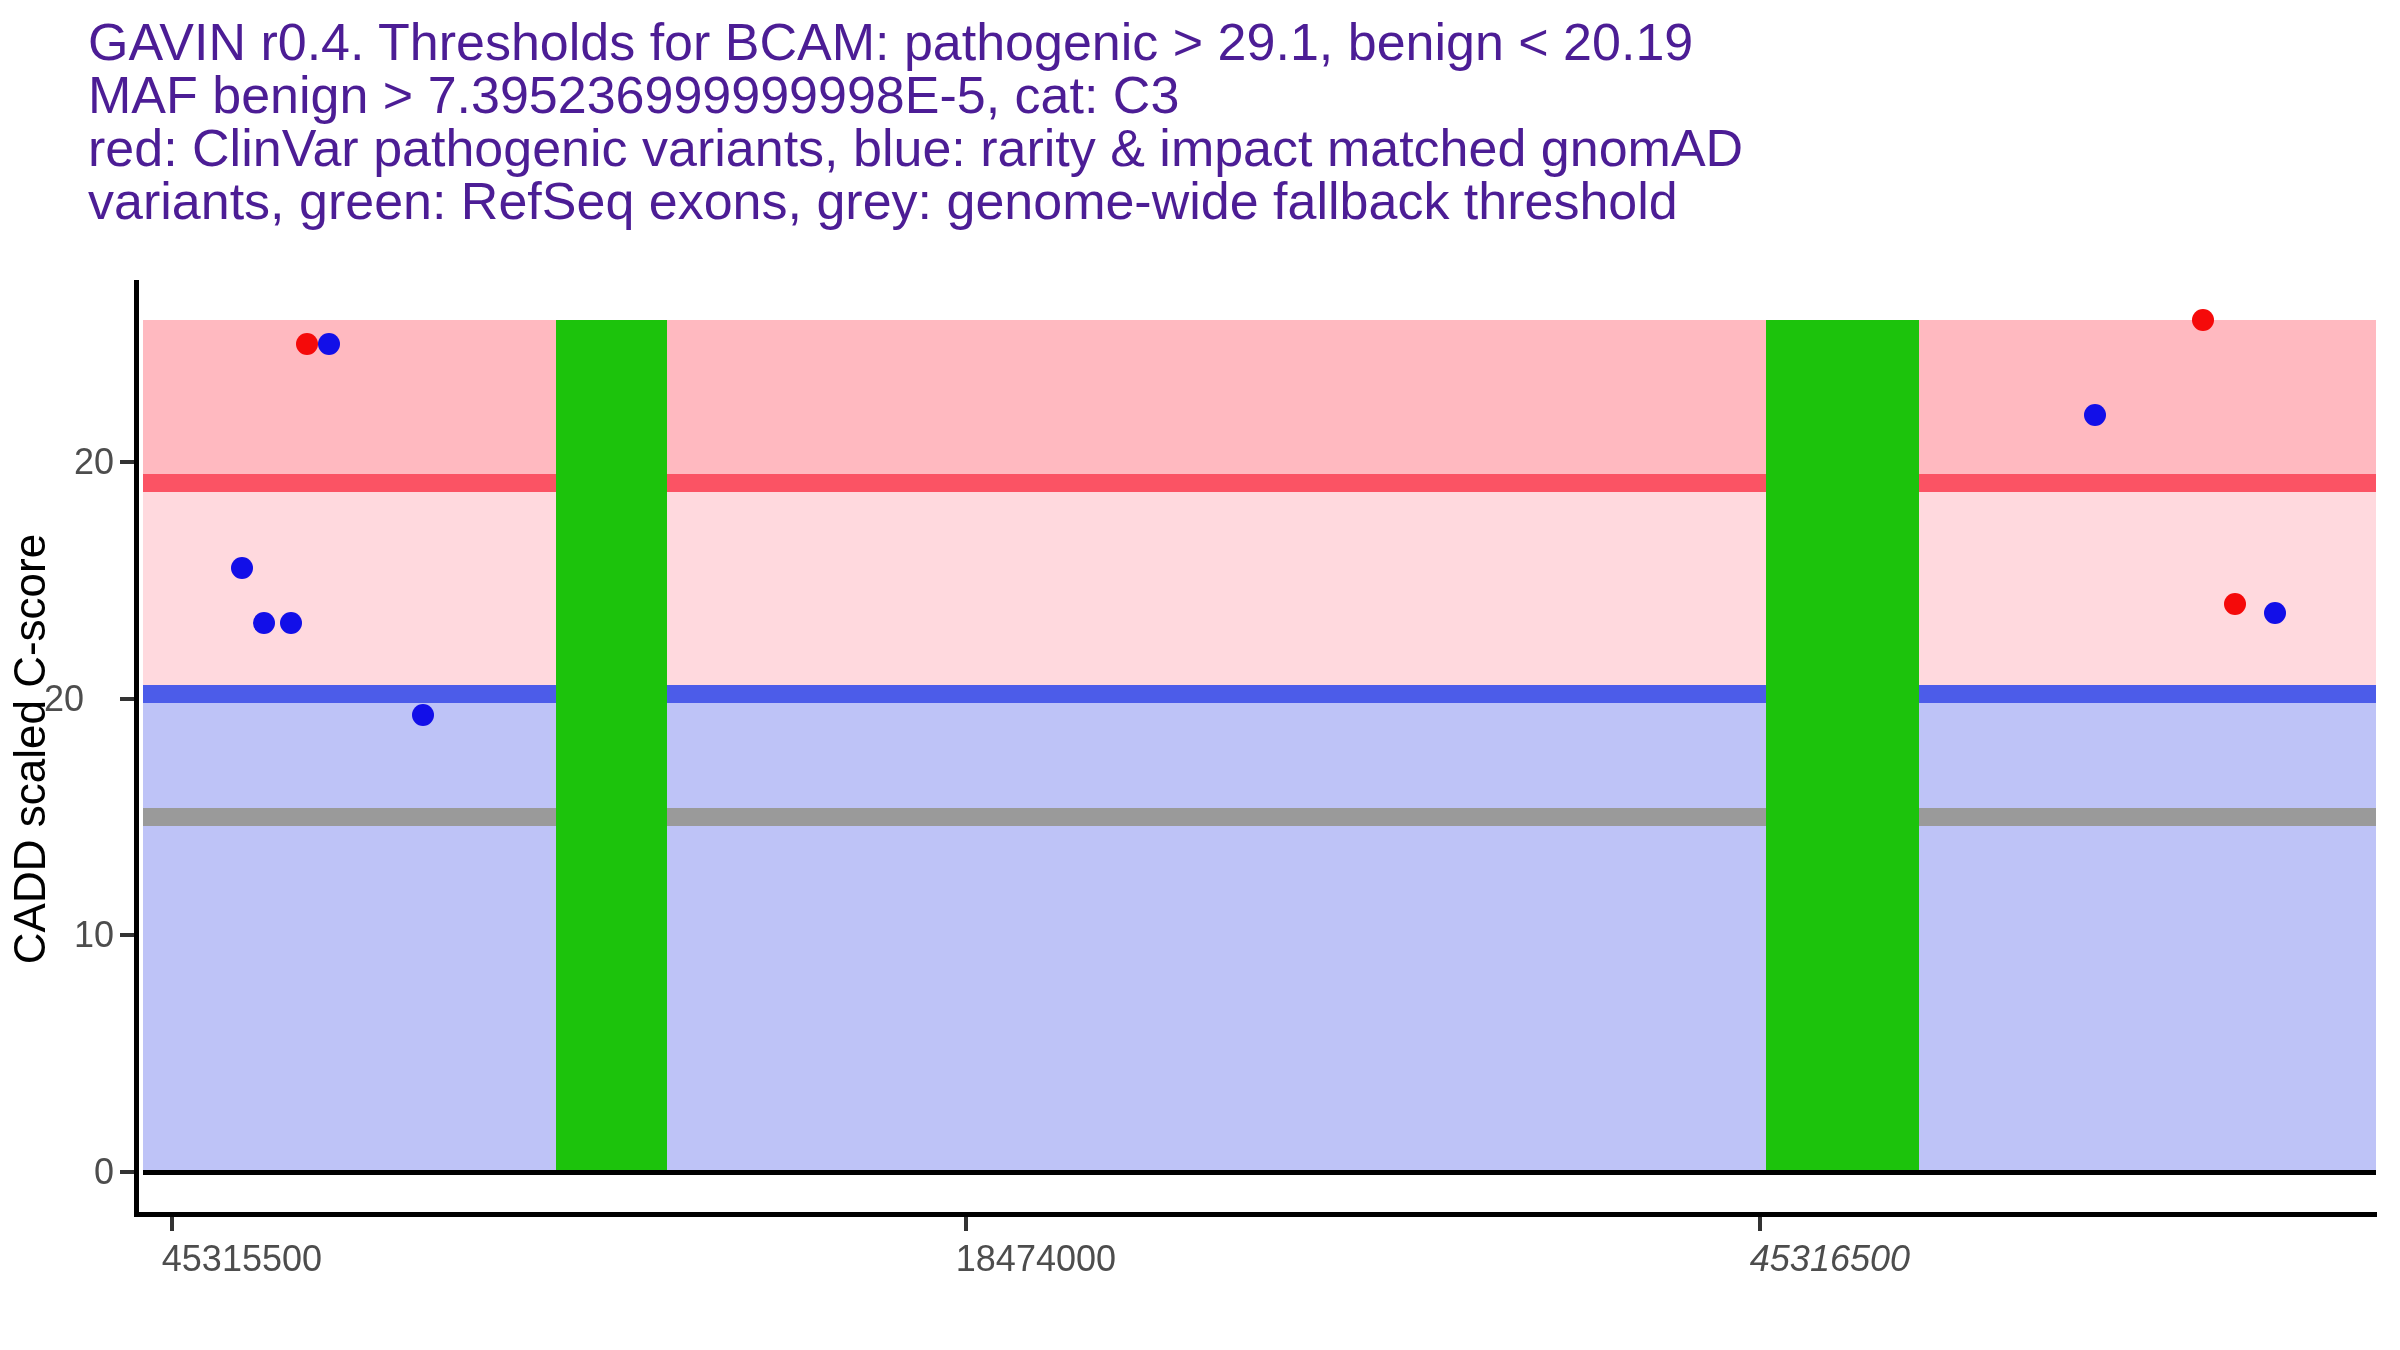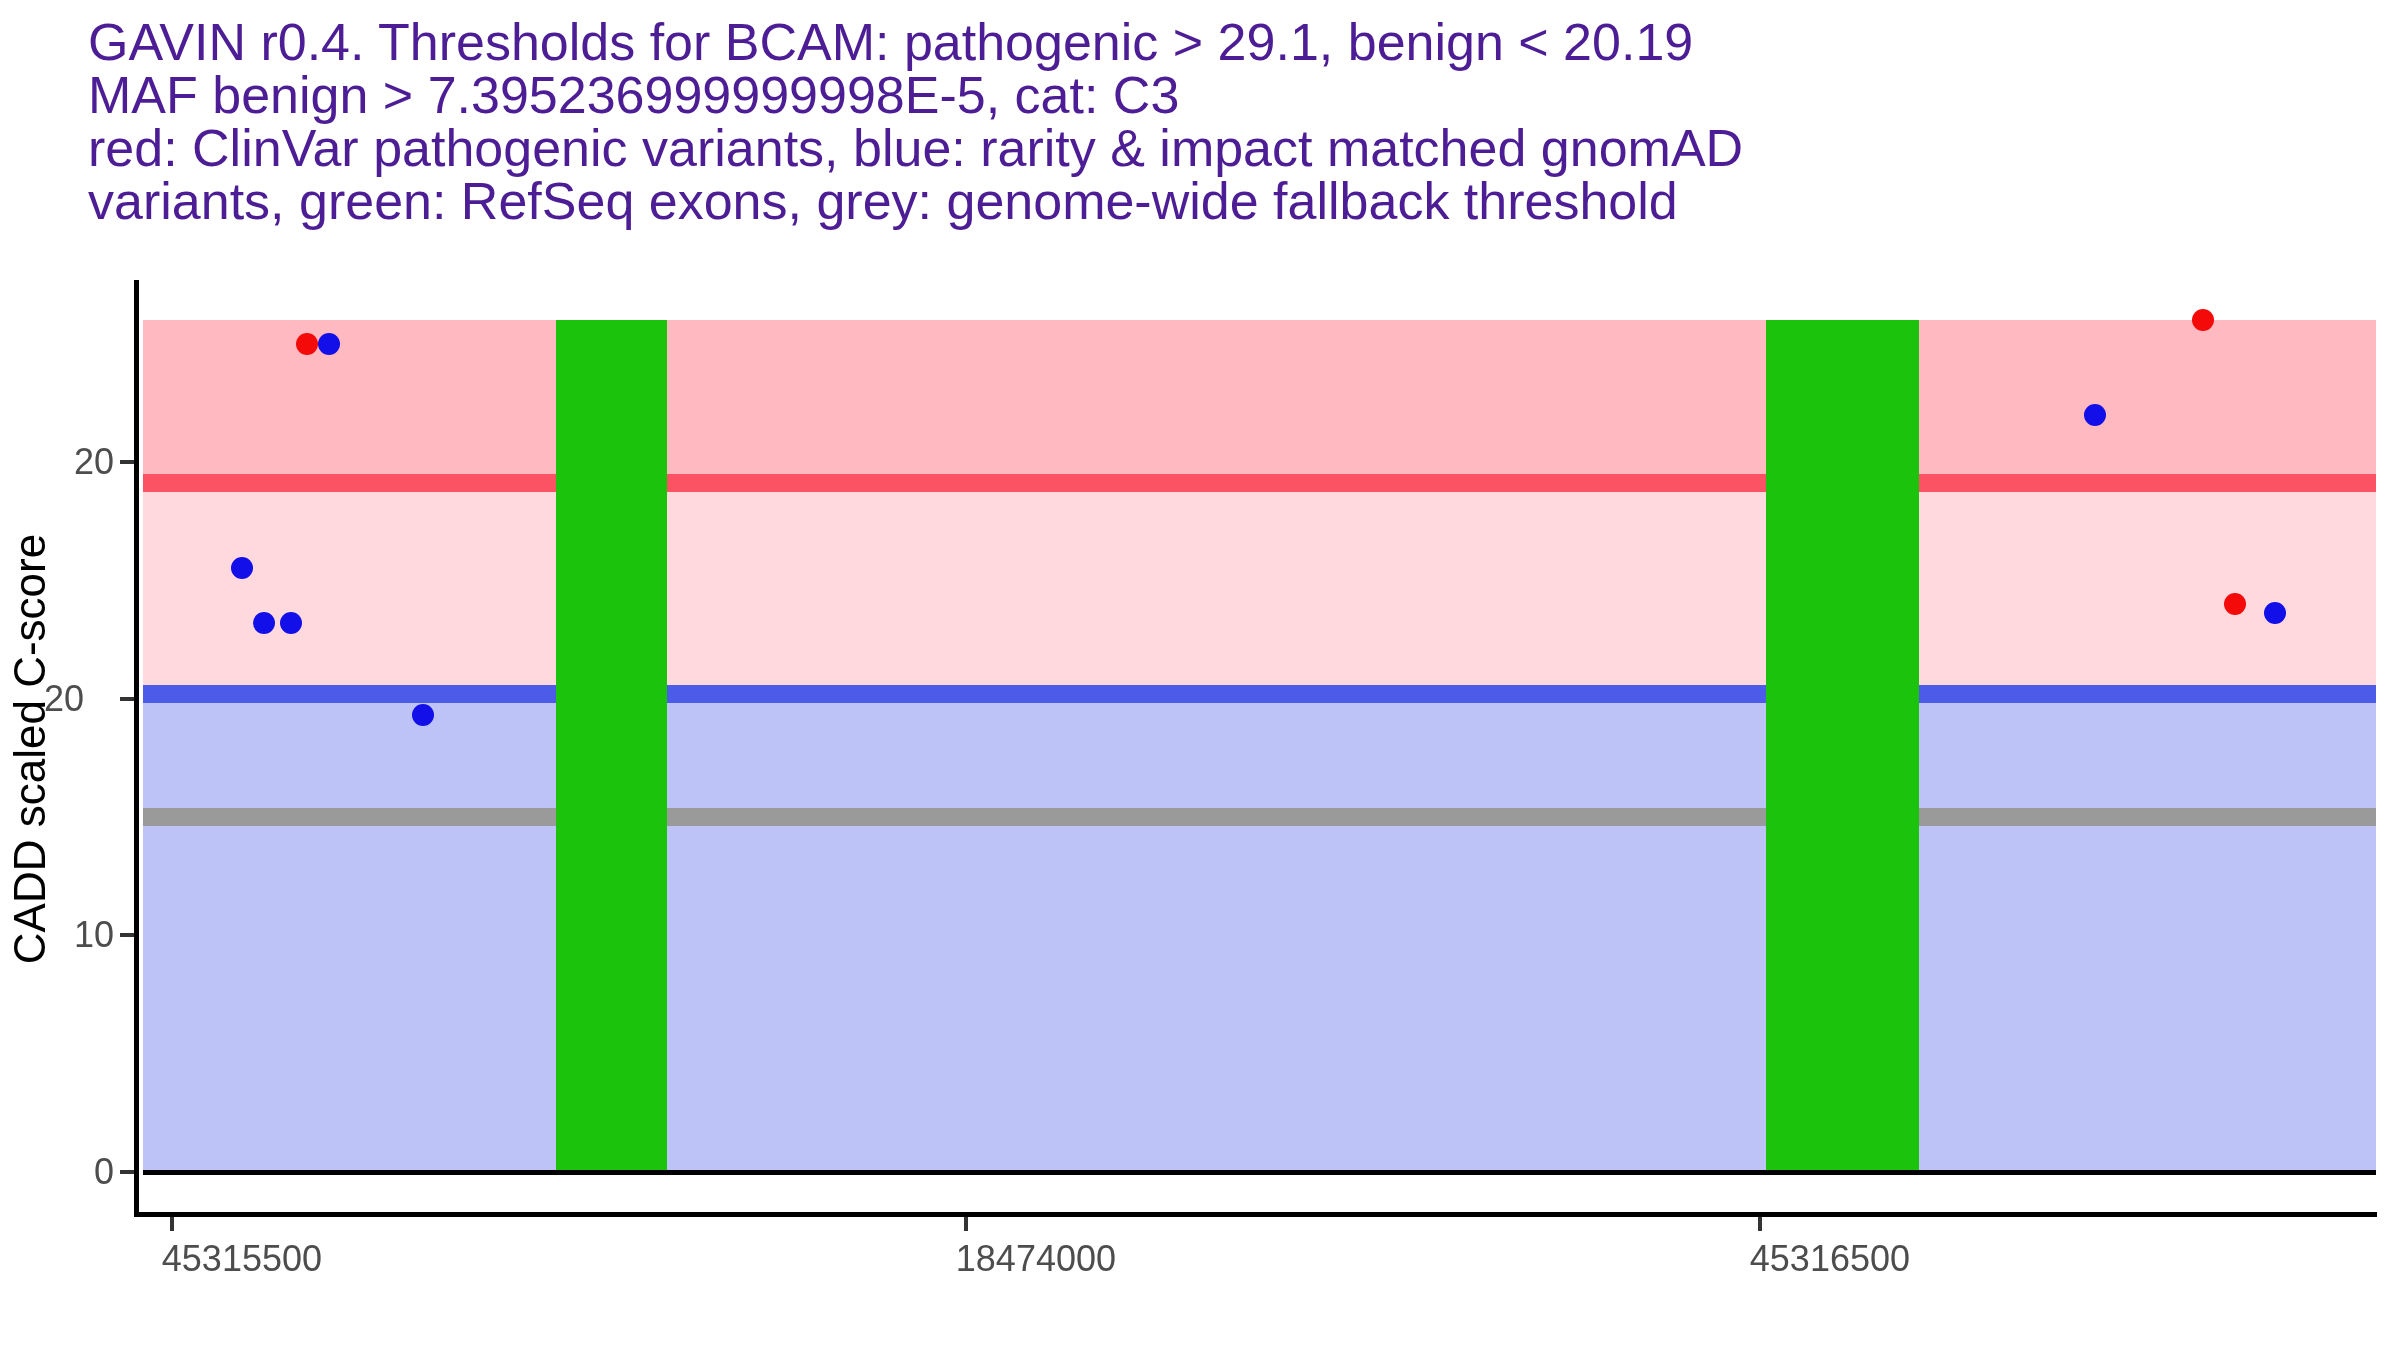--- a/index.html
+++ b/index.html
@@ -67,21 +67,21 @@
       <div class="tick-label y-tick-label" style="left: 14px; top: 914.33px;">10</div>
       <div class="tick" style="left: 120px; width: 14px; top: 696.66px; height: 4px; background: rgb(51, 51, 51);"></div>
       <div class="tick-label y-tick-label" style="left: 14px; top: 677.66px; text-align: center;">20</div>
       <div class="tick" style="left: 120px; width: 14px; top: 459.99px; height: 4px; background: rgb(51, 51, 51);"></div>
       <div class="tick-label y-tick-label" style="left: 14px; top: 440.99px;">20</div>
       <div class="tick" style="left: 170px; width: 4px; top: 1217px; height: 14px; background: rgb(51, 51, 51);"></div>
       <div class="tick-label x-tick-label" style="left: 22px; top: 1238px;">45315500</div>
       <div class="tick" style="left: 964px; width: 4px; top: 1217px; height: 14px; background: rgb(51, 51, 51);"></div>
       <div class="tick-label x-tick-label" style="left: 816px; top: 1238px;">18474000</div>
       <div class="tick" style="left: 1758px; width: 4px; top: 1217px; height: 14px; background: rgb(51, 51, 51);"></div>
-      <div class="tick-label x-tick-label" style="left: 1610px; top: 1238px;">45316500</div>
+      <div class="tick-label x-tick-label" style="left: 1610px; top: 1238px; font-style: italic;">45316500</div>
       <div class="dot" style="left: 230.872px; top: 557.491px; width: 22px; height: 22px; background: rgb(18, 15, 232);"></div>
       <div class="dot" style="left: 253.104px; top: 611.926px; width: 22px; height: 22px; background: rgb(18, 15, 232);"></div>
       <div class="dot" style="left: 280.1px; top: 611.926px; width: 22px; height: 22px; background: rgb(18, 15, 232);"></div>
       <div class="dot" style="left: 295.98px; top: 332.655px; width: 22px; height: 22px; background: rgb(245, 10, 10);"></div>
       <div class="dot" style="left: 318.212px; top: 332.655px; width: 22px; height: 22px; background: rgb(18, 15, 232);"></div>
       <div class="dot" style="left: 411.904px; top: 704.227px; width: 22px; height: 22px; background: rgb(18, 15, 232);"></div>
       <div class="dot" style="left: 2084.07px; top: 403.656px; width: 22px; height: 22px; background: rgb(18, 15, 232);"></div>
       <div class="dot" style="left: 2192.05px; top: 308.988px; width: 22px; height: 22px; background: rgb(245, 10, 10);"></div>
       <div class="dot" style="left: 2223.81px; top: 592.992px; width: 22px; height: 22px; background: rgb(245, 10, 10);"></div>
       <div class="dot" style="left: 2263.51px; top: 602.459px; width: 22px; height: 22px; background: rgb(18, 15, 232);"></div>

